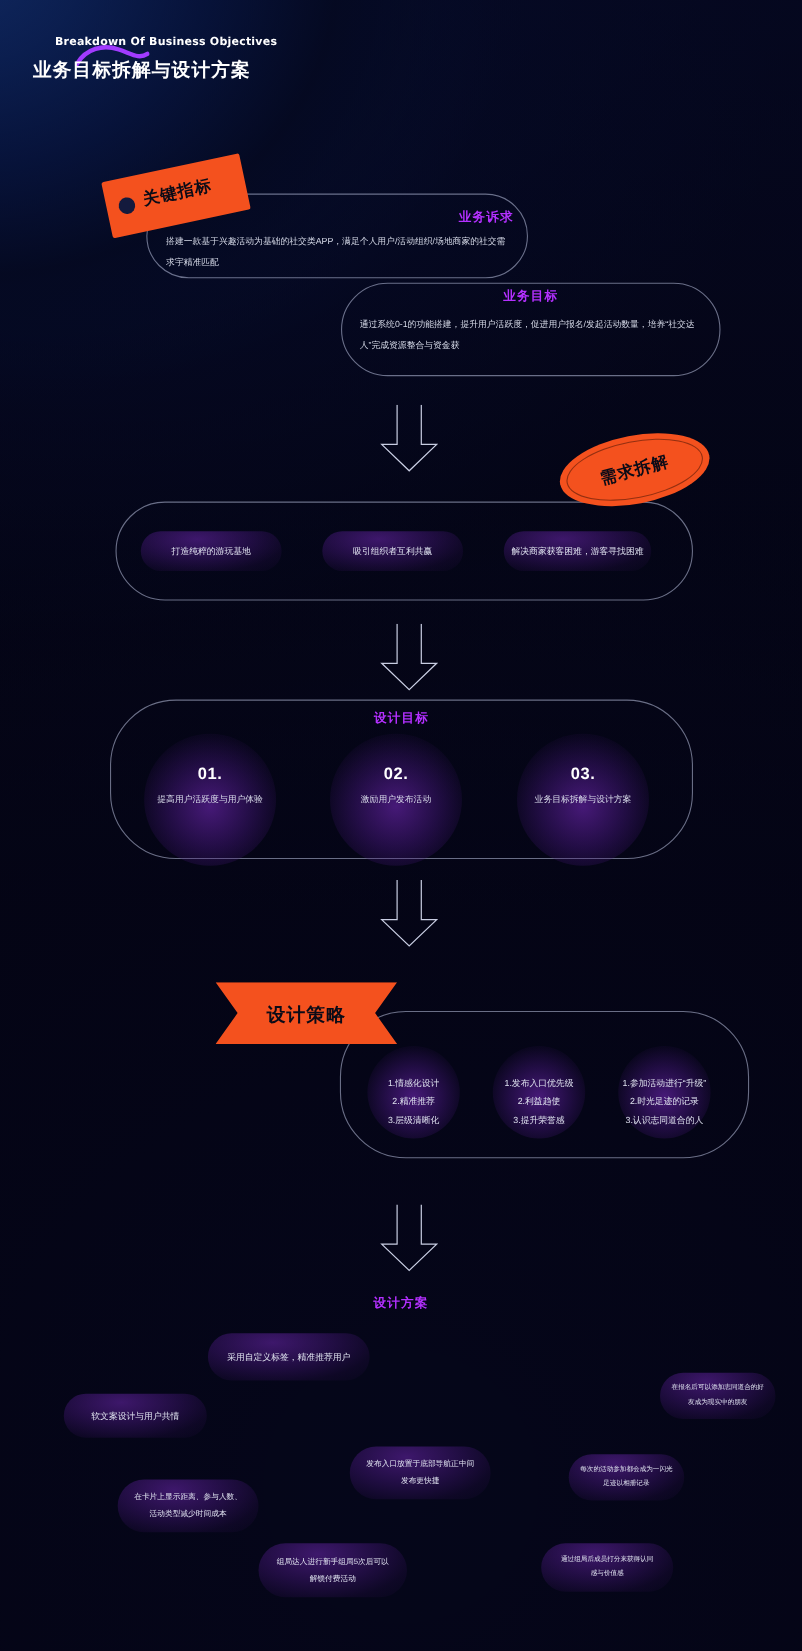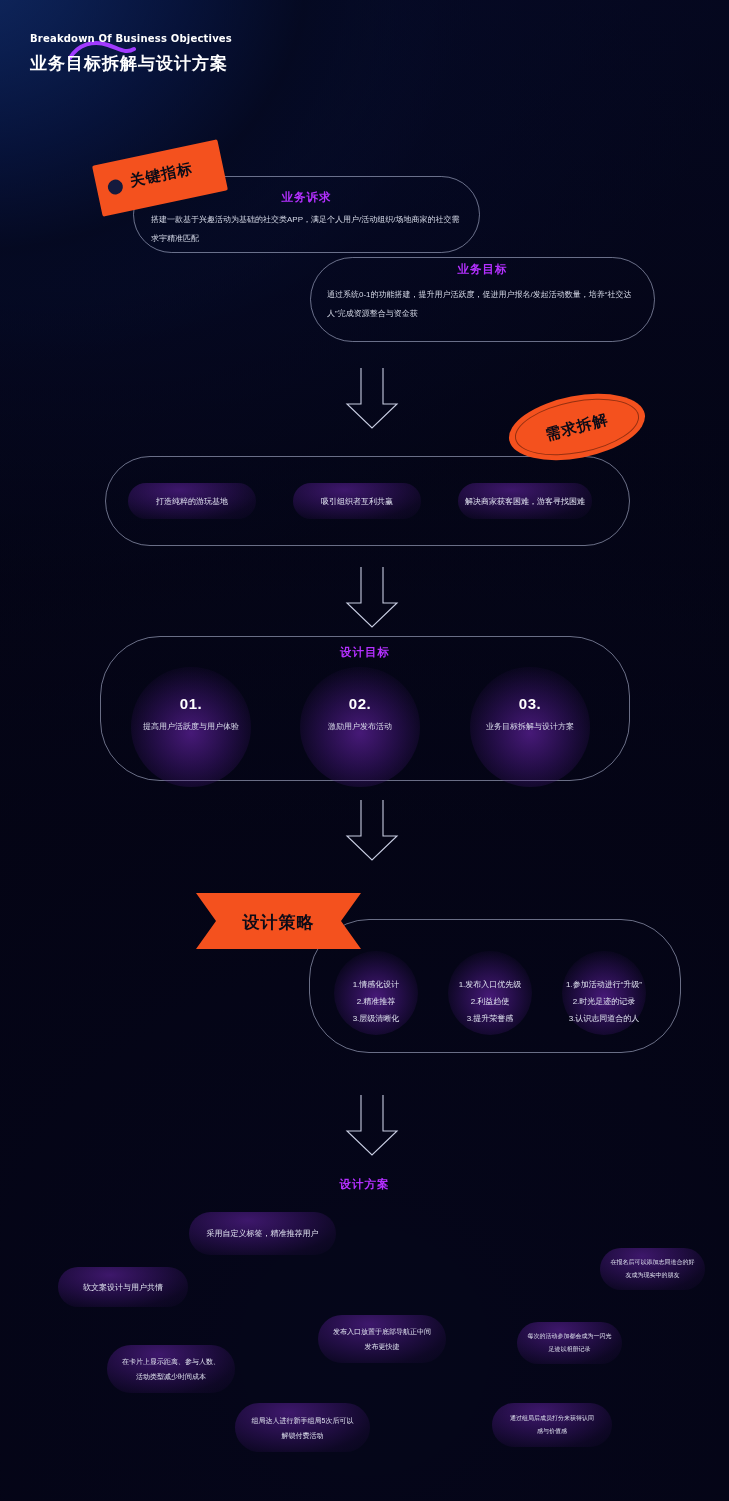--- a/index.html
+++ b/index.html
@@ -25,21 +25,21 @@
       radial-gradient(ellipse 480px 400px at -30px -30px, #2360d8 0%, #1748b0 22%, #0d2c7c 45%, #07143f 70%, rgba(5,6,26,0) 100%),
       radial-gradient(ellipse 820px 700px at 60px 20px, rgba(22,74,200,0.5) 0%, rgba(9,28,95,0.28) 48%, rgba(5,6,26,0) 80%),
       linear-gradient(180deg, #081038 0%, #060a24 30%, #05061a 55%, #05061a 100%);
   }
   #vign { position:absolute; inset:0;
     background: radial-gradient(ellipse 900px 900px at 50% 90%, rgba(12,6,40,0.0) 0%, rgba(3,2,14,0.6) 100%); }
 
   
   .header { position:absolute; left:30px; top:33px; z-index:9; }
   .hdr-en { font-size:10px; font-weight:bold; color:#ffffff; letter-spacing:.2px;
-            font-family:"DejaVu Sans","Liberation Sans",sans-serif; }
+            font-family:"DejaVu Sans","Liberation Sans",sans-serif;margin-left:20px; }
   .hdr-cn { position:relative; font-size:17px; font-weight:bold; color:#ffffff;
             margin-top:8px; letter-spacing:1px; }
   .swoosh { position:absolute; left:38px; top:-12px; width:68px; height:22px; z-index:-1; }
 
   
   .pillbox {
     position:absolute;
     border:1px solid rgba(190,196,225,0.55);
     border-radius:60px;
     background: transparent;
@@ -99,21 +99,21 @@
     <div class="hdr-en">Breakdown Of Business Objectives</div>
     <div class="hdr-cn">
       <svg class="swoosh" viewBox="0 0 68 22">
         <path d="M2 18 C10 4, 26 0, 40 5 C52 9, 58 14, 66 9" fill="none" stroke="#a23bff" stroke-width="4" stroke-linecap="round"></path>
       </svg>
       <span>业务目标拆解与设计方案</span>
     </div>
   </div>
 
   <div class="pillbox" style="left:133px; top:176px; width:347px; height:77px;"></div>
-  <div class="sect-title" style="left:133px; top:190px; width:347px;">业务诉求</div>
+  <div class="sect-title" style="left:120px; top:190px; width:347px;text-align:right;">业务诉求</div>
   <div class="body-txt" style="left:151px; top:210px; width:315px;">搭建一款基于兴趣活动为基础的社交类APP，满足个人用户/活动组织/场地商家的社交需求宇精准匹配</div>
 
   <div class="pillbox" style="left:310px; top:257px; width:345px; height:85px;"></div>
   <div class="sect-title" style="left:310px; top:262px; width:345px;font-family:Liberation Mono, monospace;">业务目标</div>
   <div class="body-txt" style="left:327px; top:285px; width:313px;">通过系统0-1的功能搭建，提升用户活跃度，促进用户报名/发起活动数量，培养“社交达人”完成资源整合与资金获</div>
 
   <div class="tag-key">
     <div class="hole"></div>
     <div class="lbl">关键指标</div>
   </div>

